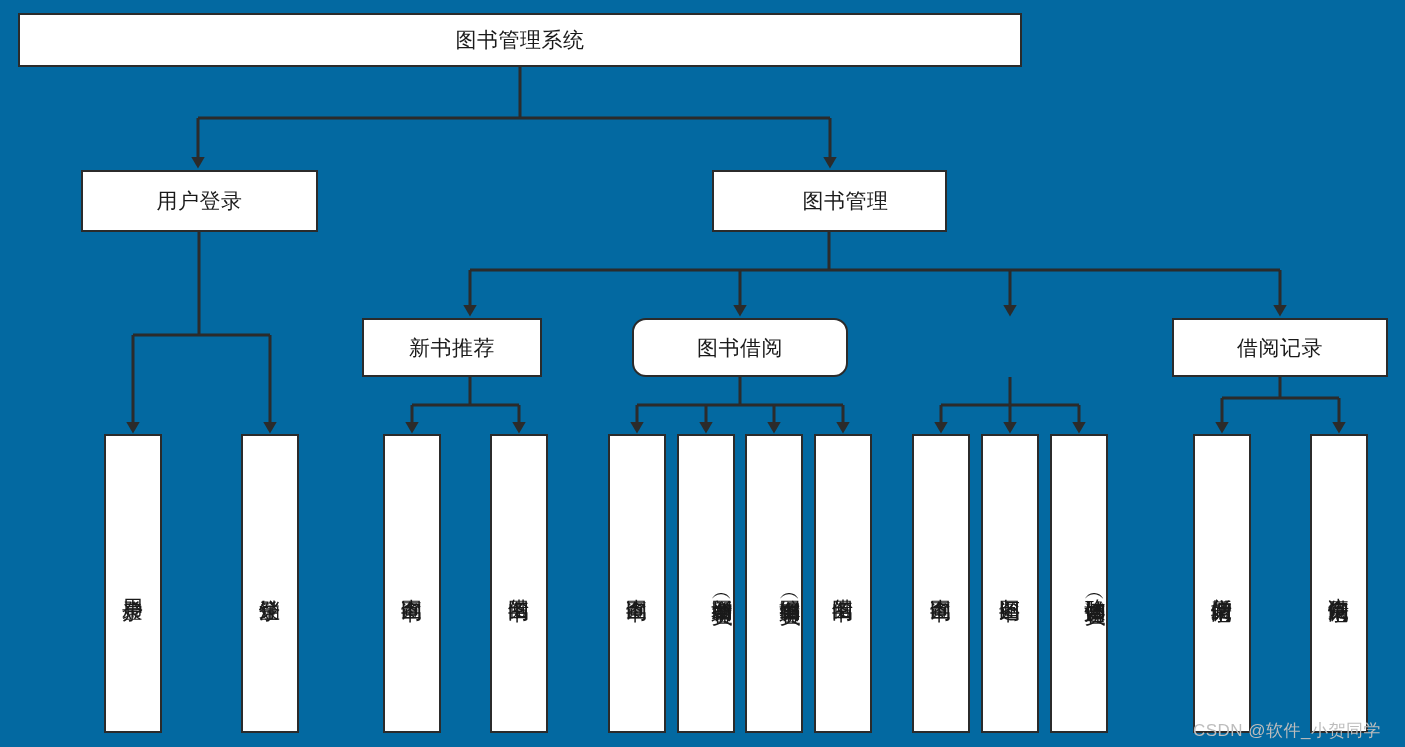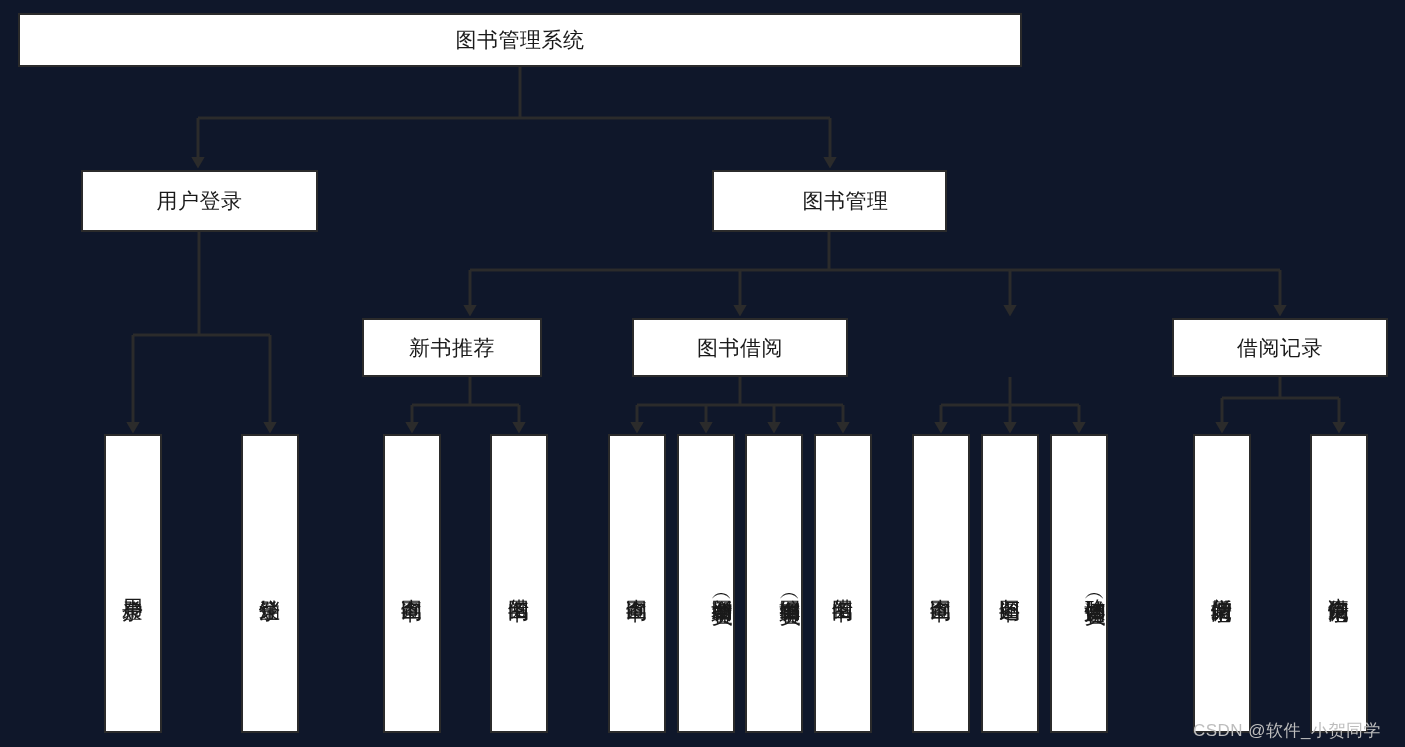--- a/index.html
+++ b/index.html
@@ -7,21 +7,21 @@
     padding: 0;
     background: #ffffff;
   }
   body {
     font-family: "Liberation Sans", "DejaVu Sans", sans-serif;
   }
   #canvas {
     position: relative;
     width: 1405px;
     height: 747px;
-    background: #0f172a;
+    background: #0369a1;
     overflow: hidden;
   }
   #wires {
     position: absolute;
     left: 0;
     top: 0;
     width: 1405px;
     height: 747px;
     pointer-events: none;
   }
@@ -129,21 +129,21 @@
   <div class="node h" style="left:81px; top:170px; width:237px; height:62px;">
     <span class="lbl">用户登录</span>
   </div>
   <div class="node h" style="left:712px; top:170px; width:235px; height:62px;padding-left:32px;">
     <span class="lbl">图书管理</span>
   </div>
 
   <div class="node h" style="left:362px; top:318px; width:180px; height:59px;">
     <span class="lbl">新书推荐</span>
   </div>
-  <div class="node h" style="left:632px; top:318px; width:216px; height:59px;">
+  <div class="node h" style="left:632px; top:318px; width:216px; height:59px;border-radius:14px;">
     <span class="lbl">图书借阅</span>
   </div>
   <div class="node h" style="left:1172px; top:318px; width:216px; height:59px;text-align:center;">
     <span class="lbl">借阅记录</span>
   </div>
 
   <div class="node v mid" style="left:104px; top:434px; width:58px; height:299px;">
     <span class="lbl">用户登录</span>
   </div>
   <div class="node v mid" style="left:241px; top:434px; width:58px; height:299px;">

